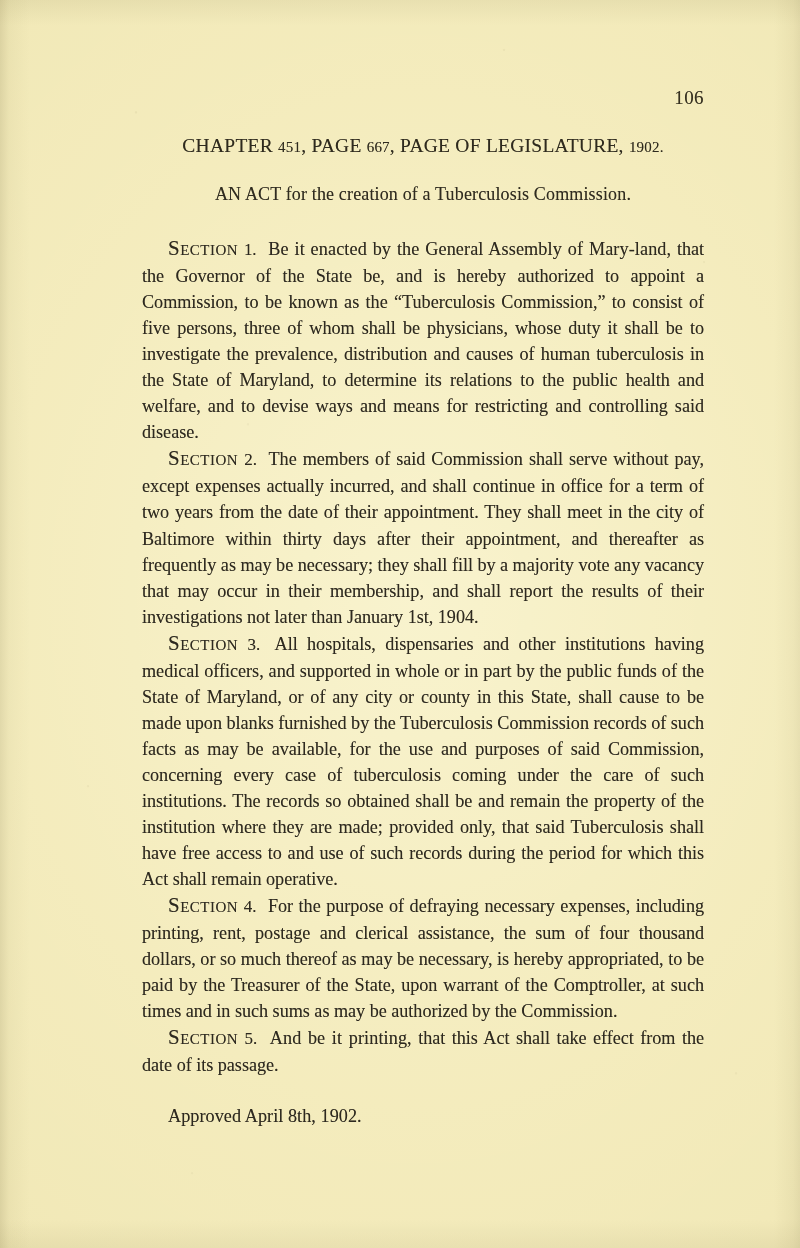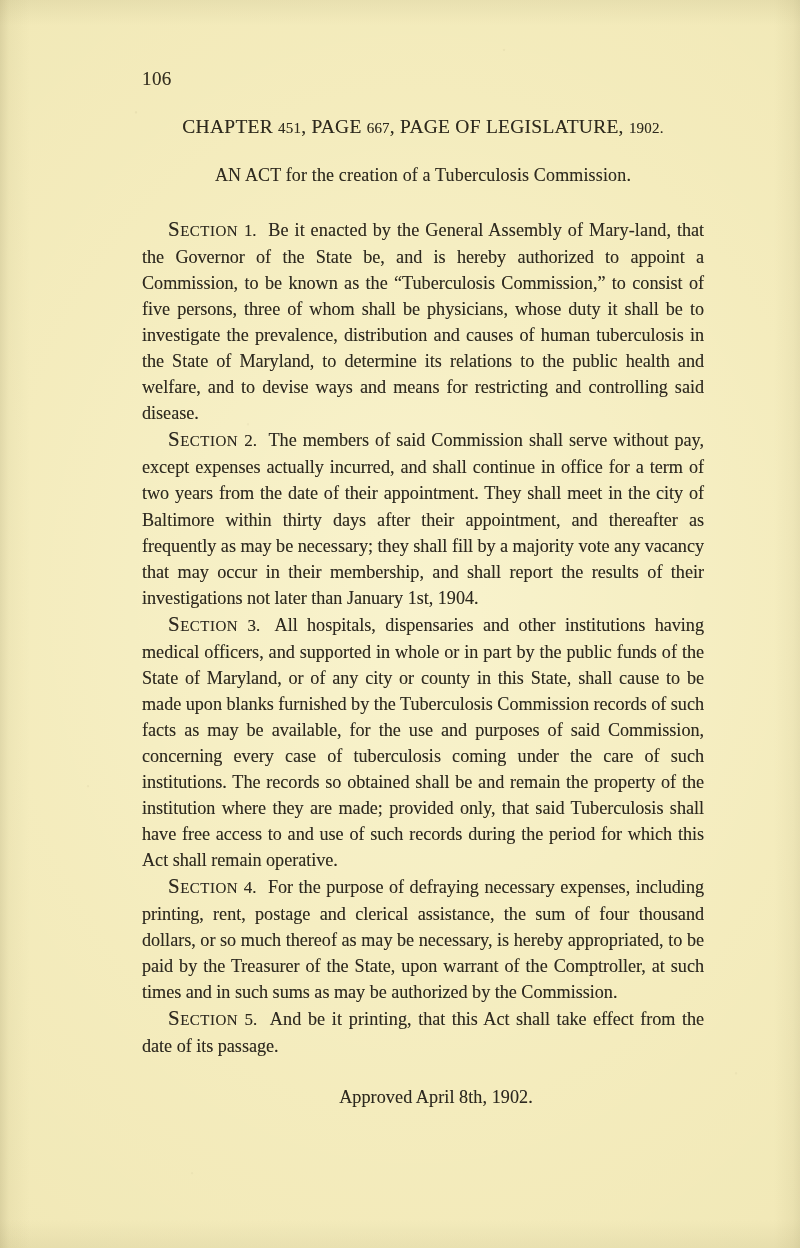--- a/index.html
+++ b/index.html
@@ -55,24 +55,24 @@
   }
 
   .content {
     position: absolute;
     left: 142px;
     top: 0;
     width: 562px;
   }
 
   .folio {
-    text-align: left;
+    text-align: right;
     font-size: 19px;
     letter-spacing: 0.4px;
-    padding-top: 69px;
+    padding-top: 88px;
     line-height: 1;
     color: #353021;
   }
 
   .chapter-line {
     text-align: center;
     font-size: 19.5px;
     letter-spacing: 0.25px;
     margin-top: 28px;
     white-space: nowrap;
@@ -118,21 +118,20 @@
     letter-spacing: 0.1px;
   }
   .gap-after-sec { display: inline-block; width: 6px; }
 
   .approved {
     margin-top: 27px;
     font-size: 18.2px;
     text-indent: 26px;
     letter-spacing: 0.05px;
     color: #2d2920;
-    text-align: center;
   }
 
   
   .body, .chapter-line, .act-line, .folio, .approved {
     text-shadow: 0 0 0.45px rgba(60,52,30,0.40);
   }
 </style>
 </head>
 <body>
 

